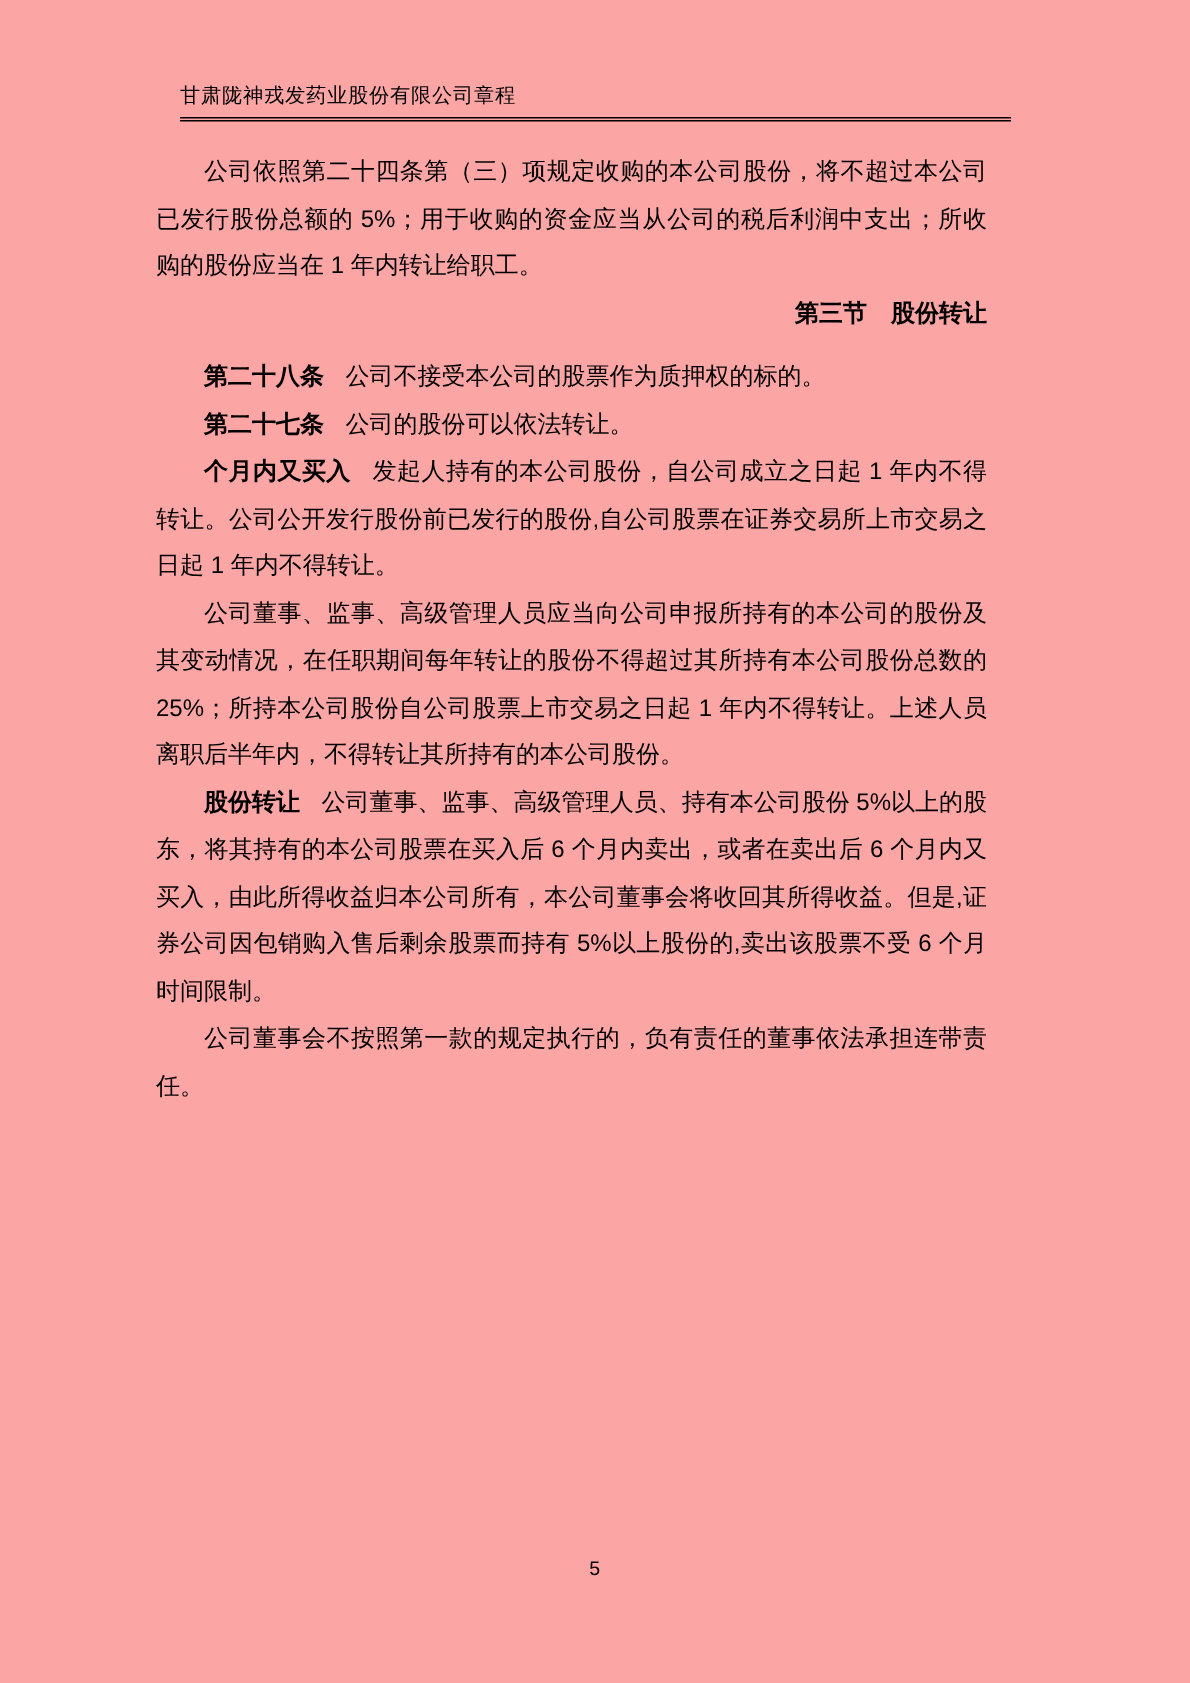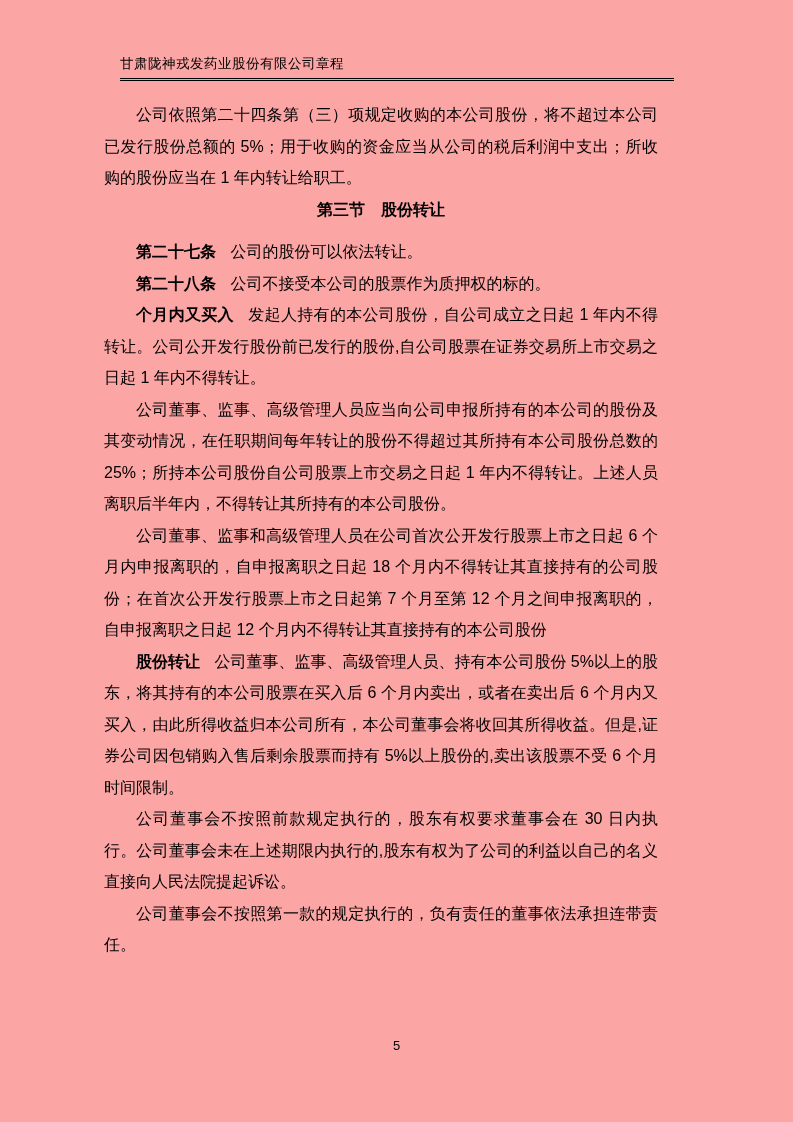--- a/index.html
+++ b/index.html
@@ -42,21 +42,21 @@
     line-height: 31.5px;
     text-align: justify;
   }
   .content p {
     margin: 0;
     padding: 0;
     text-indent: 2em;
   }
   .section-heading {
     margin: 0 0 11px 0;
-    text-align: center;
+    text-align: right;
     font-weight: bold;
     font-size: 16px;
     line-height: 31.5px;
   }
   .term {
     font-weight: bold;
     margin-right: 0.9em;
   }
   .page-footer {
     position: absolute;
@@ -77,34 +77,32 @@
     <span class="doc-title">甘肃陇神戎发药业股份有限公司章程</span>
     <div class="header-rule"></div>
   </div>
 
   <div class="content">
 
     <p><span>公司依照第二十四条第（三）项规定收购的本公司股份，将不超过本公司已发行股份总额的 5%；用于收购的资金应当从公司的税后利润中支出；所收购的股份应当在 1 年内转让给职工。</span></p>
 
     <div class="section-heading">第三节　股份转让</div>
 
+    <p><span class="term">第二十八条</span><span>公司不接受本公司的股票作为质押权的标的。</span></p>
+
     <p><span class="term">第二十七条</span><span>公司的股份可以依法转让。</span></p>
-
-    <p><span class="term">第二十八条</span><span>公司不接受本公司的股票作为质押权的标的。</span></p>
 
     <p><span class="term">个月内又买入</span><span>发起人持有的本公司股份，自公司成立之日起 1 年内不得转让。公司公开发行股份前已发行的股份,自公司股票在证券交易所上市交易之日起 1 年内不得转让。</span></p>
 
     <p><span>公司董事、监事、高级管理人员应当向公司申报所持有的本公司的股份及其变动情况，在任职期间每年转让的股份不得超过其所持有本公司股份总数的 25%；所持本公司股份自公司股票上市交易之日起 1 年内不得转让。上述人员离职后半年内，不得转让其所持有的本公司股份。</span></p>
 
-    <p><span>公司董事、监事和高级管理人员在公司首次公开发行股票上市之日起 6 个月内申报离职的，自申报离职之日起 18 个月内不得转让其直接持有的公司股份；在首次公开发行股票上市之日起第 7 个月至第 12 个月之间申报离职的，自申报离职之日起 12 个月内不得转让其直接持有的本公司股份</span></p>
 
 
     <p><span class="term">股份转让</span><span>公司董事、监事、高级管理人员、持有本公司股份 5%以上的股东，将其持有的本公司股票在买入后 6 个月内卖出，或者在卖出后 6 个月内又买入，由此所得收益归本公司所有，本公司董事会将收回其所得收益。但是,证券公司因包销购入售后剩余股票而持有 5%以上股份的,卖出该股票不受 6 个月时间限制。</span></p>
 
-    <p><span>公司董事会不按照前款规定执行的，股东有权要求董事会在 30 日内执行。公司董事会未在上述期限内执行的,股东有权为了公司的利益以自己的名义直接向人民法院提起诉讼。</span></p>
 
     <p><span>公司董事会不按照第一款的规定执行的，负有责任的董事依法承担连带责任。</span></p>
 
   </div>
 
   <div class="page-footer">
     <span>5</span>
   </div>
 
 </div>

